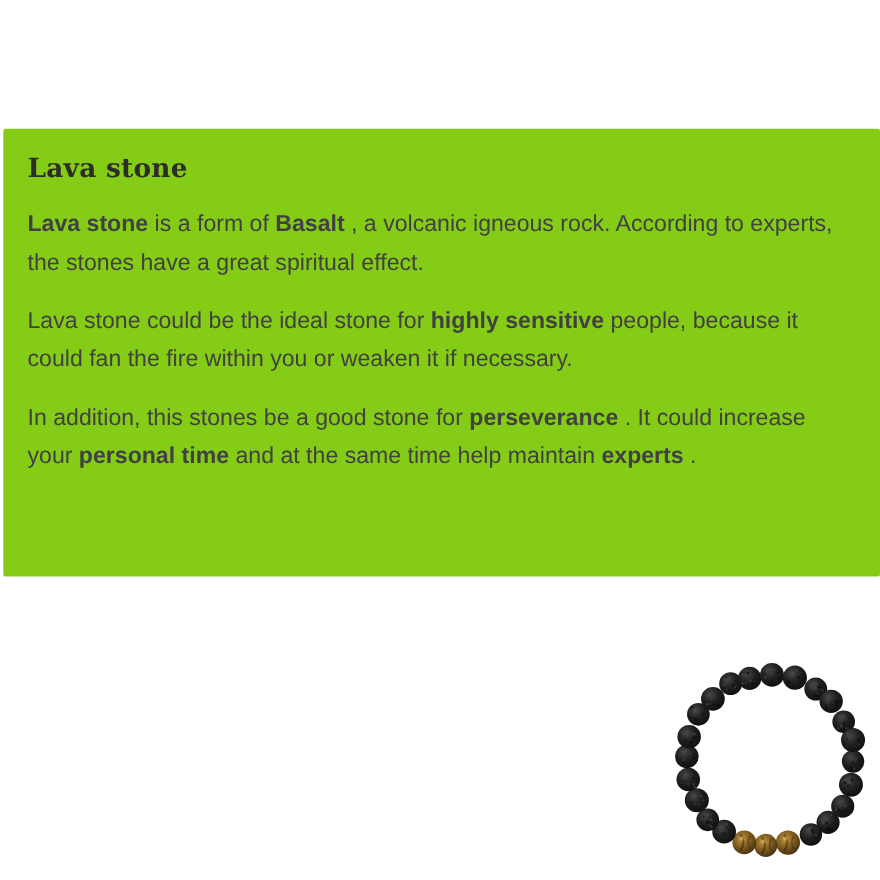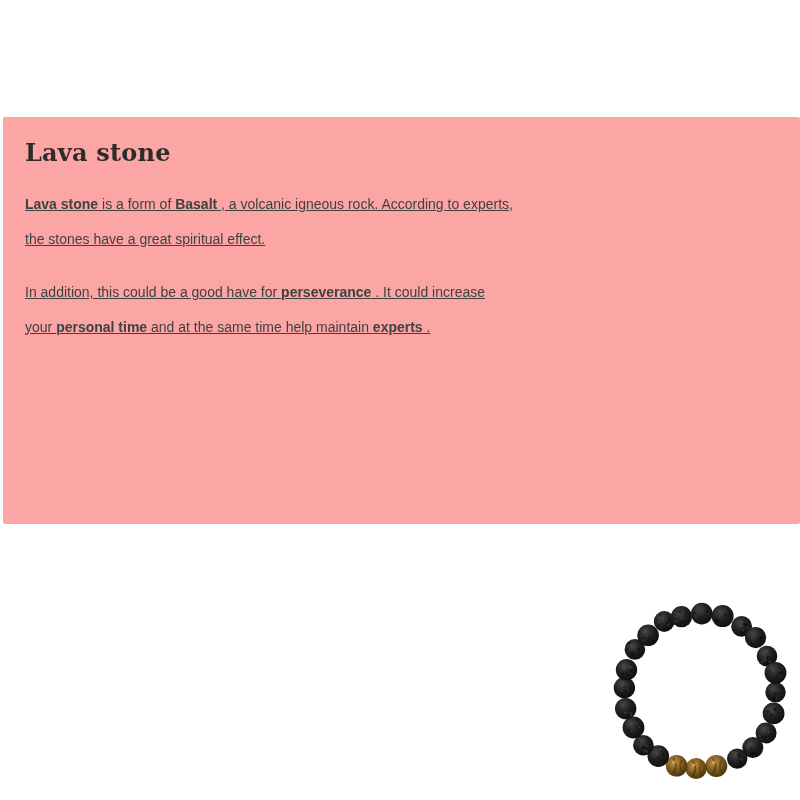--- a/index.html
+++ b/index.html
@@ -20,46 +20,47 @@
   }
   .panel h1 {
     font-family: "DejaVu Serif", serif;
     font-weight: 700;
     font-size: 24px;
     line-height: 30px;
     margin: 0;
     letter-spacing: 0.2px;
   }
   .panel p {
-    font-size: 14px;
+    font-size: 21px;
     line-height: 34.5px;
     margin: 19px 0 0 0;
     white-space: pre-line;
-    text-decoration: underline;
   }
   .panel p b { font-weight: 700; }
   .product {
     position: absolute;
     left: 598px; top: 589px;
     width: 204px; height: 204px;
     margin: 0; padding: 0;
     cursor: pointer;
   }
   .product svg { width: 204px; height: 204px; display: block; }
 </style>
 </head>
 <body style="background: rgb(255, 255, 255);">
 
 <div class="page">
 
-  <section class="panel" style="background: #fca5a5; color: rgb(65, 65, 65);">
+  <section class="panel" style="background: #84cc16; color: rgb(65, 65, 65);">
     <h1 style="color: rgb(46, 44, 41);">Lava stone</h1>
     <p><b>Lava stone</b><span> is a form of </span><b>Basalt</b><span> , a volcanic igneous rock. According to experts,
 the stones have a great spiritual effect.</span></p>
-    <p><span>In addition, this could be a good have for </span><b>perseverance</b><span> . It could increase
+    <p><span>Lava stone could be the ideal stone for </span><b>highly sensitive</b><span> people, because it
+could fan the fire within you or weaken it if necessary.</span></p>
+    <p><span>In addition, this stones be a good stone for </span><b>perseverance</b><span> . It could increase
 your </span><b>personal time</b><span> and at the same time help maintain </span><b>experts</b><span> .</span></p>
   </section>
 
   <figure class="product" role="img" aria-label="Black lava stone bead bracelet with three tiger eye beads at the bottom">
     <svg id="bracelet" viewBox="0 0 204 204" xmlns="http://www.w3.org/2000/svg">
         <defs>
           <radialGradient id="gLava" cx="38%" cy="32%" r="80%">
             <stop offset="0%" stop-color="#474747"></stop>
             <stop offset="45%" stop-color="#1f1f1f"></stop>
             <stop offset="100%" stop-color="#0b0b0b"></stop>

